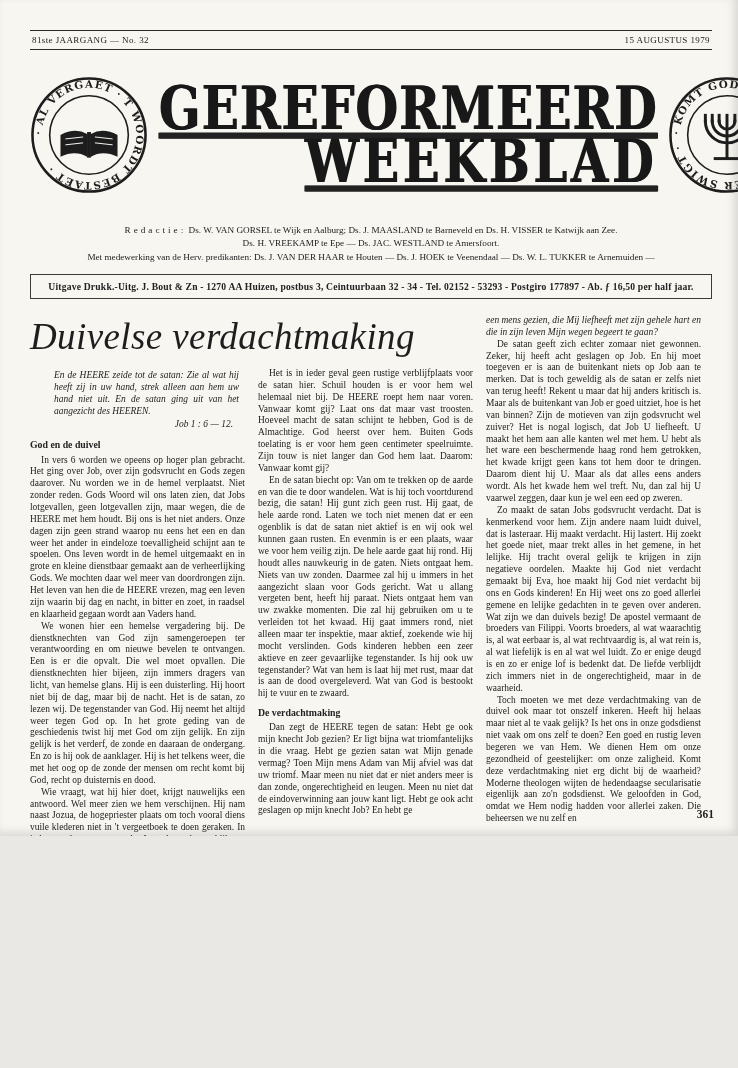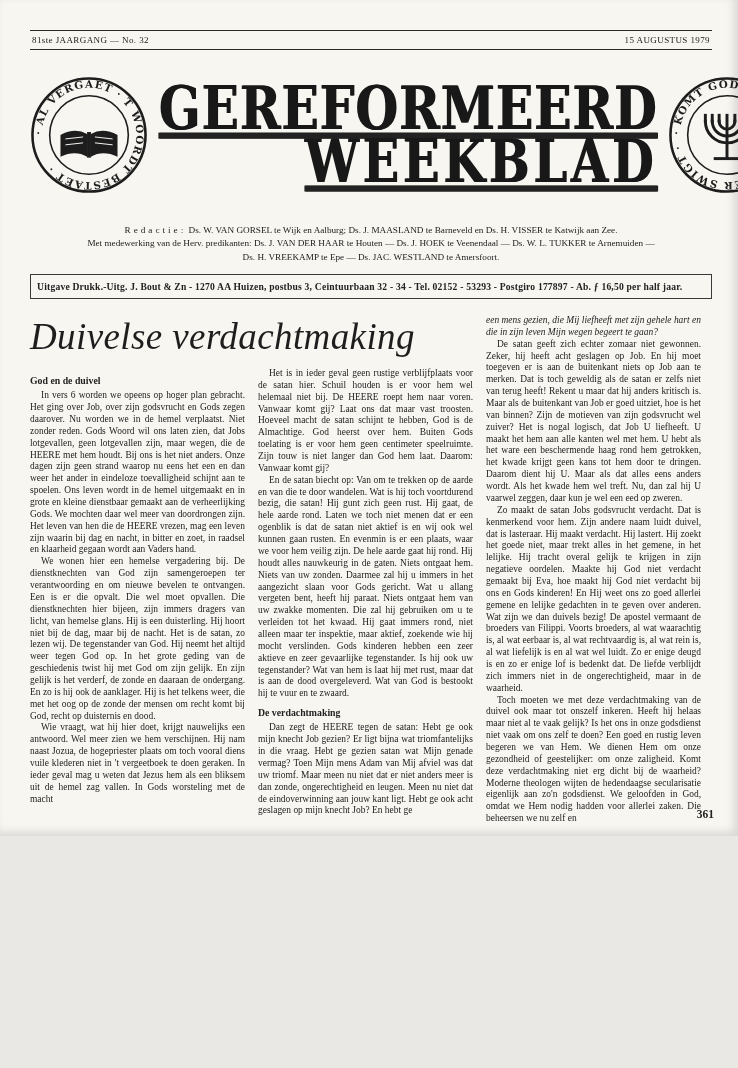--- a/index.html
+++ b/index.html
@@ -40,20 +40,21 @@
     margin-top:8px;
   }
   
   .editorial{margin-top:14px;text-align:center;font-size:9.2px;line-height:1.45;color:#1c1c1c;}
   .redactie-label{letter-spacing:3px;}
   
   .imprint-box{
     border:1.4px solid #3a3a3a;
     margin-top:10px;
     padding:6px 6px;
+    text-align:center;
     font-size:9.6px;font-weight:bold;letter-spacing:.2px;
   }
   
   .article-grid{
     margin-top:16px;
     display:grid;
     grid-template-columns:215px 215px 215px;
     grid-column-gap:13px;
     grid-template-rows:auto 1fr;
   }
@@ -144,32 +145,36 @@
         </g>
       </svg>
     </div>
   </div>
 
   <div class="editorial">
     <div>
       <span class="redactie-label">Redactie:</span>
       <span>Ds. W. VAN GORSEL te Wijk en Aalburg; Ds. J. MAASLAND te Barneveld en Ds. H. VISSER te Katwijk aan Zee.</span>
     </div>
+    <div>Ds. H. VREEKAMP te Epe — Ds. JAC. WESTLAND te Amersfoort.</div>
     <div>Met medewerking van de Herv. predikanten: Ds. J. VAN DER HAAR te Houten — Ds. J. HOEK te Veenendaal — Ds. W. L. TUKKER te Arnemuiden —</div>
-    <div>Ds. H. VREEKAMP te Epe — Ds. JAC. WESTLAND te Amersfoort.</div>
   </div>
 
   <div class="imprint-box">
     <span>Uitgave Drukk.-Uitg. J. Bout &amp; Zn - 1270 AA Huizen, postbus 3, Ceintuurbaan 32 - 34 - Tel. 02152 - 53293 - Postgiro 177897 - Ab. ƒ 16,50 per half jaar.</span>
   </div>
 
   <div class="article-grid">
     <h1 class="article-title">Duivelse verdachtmaking</h1>
 
     <div class="col col-1">
+      <div class="epigraph">
+        <p>En de HEERE zeide tot de satan: Zie al wat hij heeft zij in uw hand, strek alleen aan hem uw hand niet uit. En de satan ging uit van het aangezicht des HEEREN.</p>
+        <div class="ref">Job 1 : 6 — 12.</div>
+      </div>
       <h3>God en de duivel</h3>
       <p>In vers 6 worden we opeens op hoger plan gebracht. Het ging over Job, over zijn godsvrucht en Gods zegen daarover. Nu worden we in de hemel verplaatst. Niet zonder reden. Gods Woord wil ons laten zien, dat Jobs lotgevallen, geen lotgevallen zijn, maar wegen, die de HEERE met hem houdt. Bij ons is het niet anders. Onze dagen zijn geen strand waarop nu eens het een en dan weer het ander in eindeloze toevalligheid schijnt aan te spoelen. Ons leven wordt in de hemel uitgemaakt en in grote en kleine dienstbaar gemaakt aan de verheerlijking Gods. We mochten daar wel meer van doordrongen zijn. Het leven van hen die de HEERE vrezen, mag een leven zijn waarin bij dag en nacht, in bitter en zoet, in raadsel en klaarheid gegaan wordt aan Vaders hand.</p>
       <p>We wonen hier een hemelse vergadering bij. De dienstknechten van God zijn samengeroepen ter verantwoording en om nieuwe bevelen te ontvangen. Een is er die opvalt. Die wel moet opvallen. Die dienstknechten hier bijeen, zijn immers dragers van licht, van hemelse glans. Hij is een duisterling. Hij hoort niet bij de dag, maar bij de nacht. Het is de satan, zo lezen wij. De tegenstander van God. Hij neemt het altijd weer tegen God op. In het grote geding van de geschiedenis twist hij met God om zijn gelijk. En zijn gelijk is het verderf, de zonde en daaraan de ondergang. En zo is hij ook de aanklager. Hij is het telkens weer, die met het oog op de zonde der mensen om recht komt bij God, recht op duisternis en dood.</p>
       <p>Wie vraagt, wat hij hier doet, krijgt nauwelijks een antwoord. Wel meer zien we hem verschijnen. Hij nam naast Jozua, de hogepriester plaats om toch vooral diens vuile klederen niet in 't vergeetboek te doen geraken. In ieder geval mag u weten dat Jezus hem als een bliksem uit de hemel zag vallen. In Gods worsteling met de macht</p>
     </div>
 
     <div class="col col-2">
       <p>Het is in ieder geval geen rustige verblijfplaats voor de satan hier. Schuil houden is er voor hem wel helemaal niet bij. De HEERE roept hem naar voren. Vanwaar komt gij? Laat ons dat maar vast troosten. Hoeveel macht de satan schijnt te hebben, God is de Almachtige. God heerst over hem. Buiten Gods toelating is er voor hem geen centimeter speelruimte. Zijn touw is niet langer dan God hem laat. Daarom: Vanwaar komt gij?</p>
       <p>En de satan biecht op: Van om te trekken op de aarde en van die te door wandelen. Wat is hij toch voortdurend bezig, die satan! Hij gunt zich geen rust. Hij gaat, de hele aarde rond. Laten we toch niet menen dat er een ogenblik is dat de satan niet aktief is en wij ook wel kunnen gaan rusten. En evenmin is er een plaats, waar we voor hem veilig zijn. De hele aarde gaat hij rond. Hij houdt alles nauwkeurig in de gaten. Niets ontgaat hem. Niets van uw zonden. Daarmee zal hij u immers in het aangezicht slaan voor Gods gericht. Wat u allang vergeten bent, heeft hij paraat. Niets ontgaat hem van uw zwakke momenten. Die zal hij gebruiken om u te verleiden tot het kwaad. Hij gaat immers rond, niet alleen maar ter inspektie, maar aktief, zoekende wie hij mocht verslinden. Gods kinderen hebben een zeer aktieve en zeer gevaarlijke tegenstander. Is hij ook uw tegenstander? Wat van hem is laat hij met rust, maar dat is aan de dood overgeleverd. Wat van God is bestookt hij te vuur en te zwaard.</p>
       <h3>De verdachtmaking</h3>

